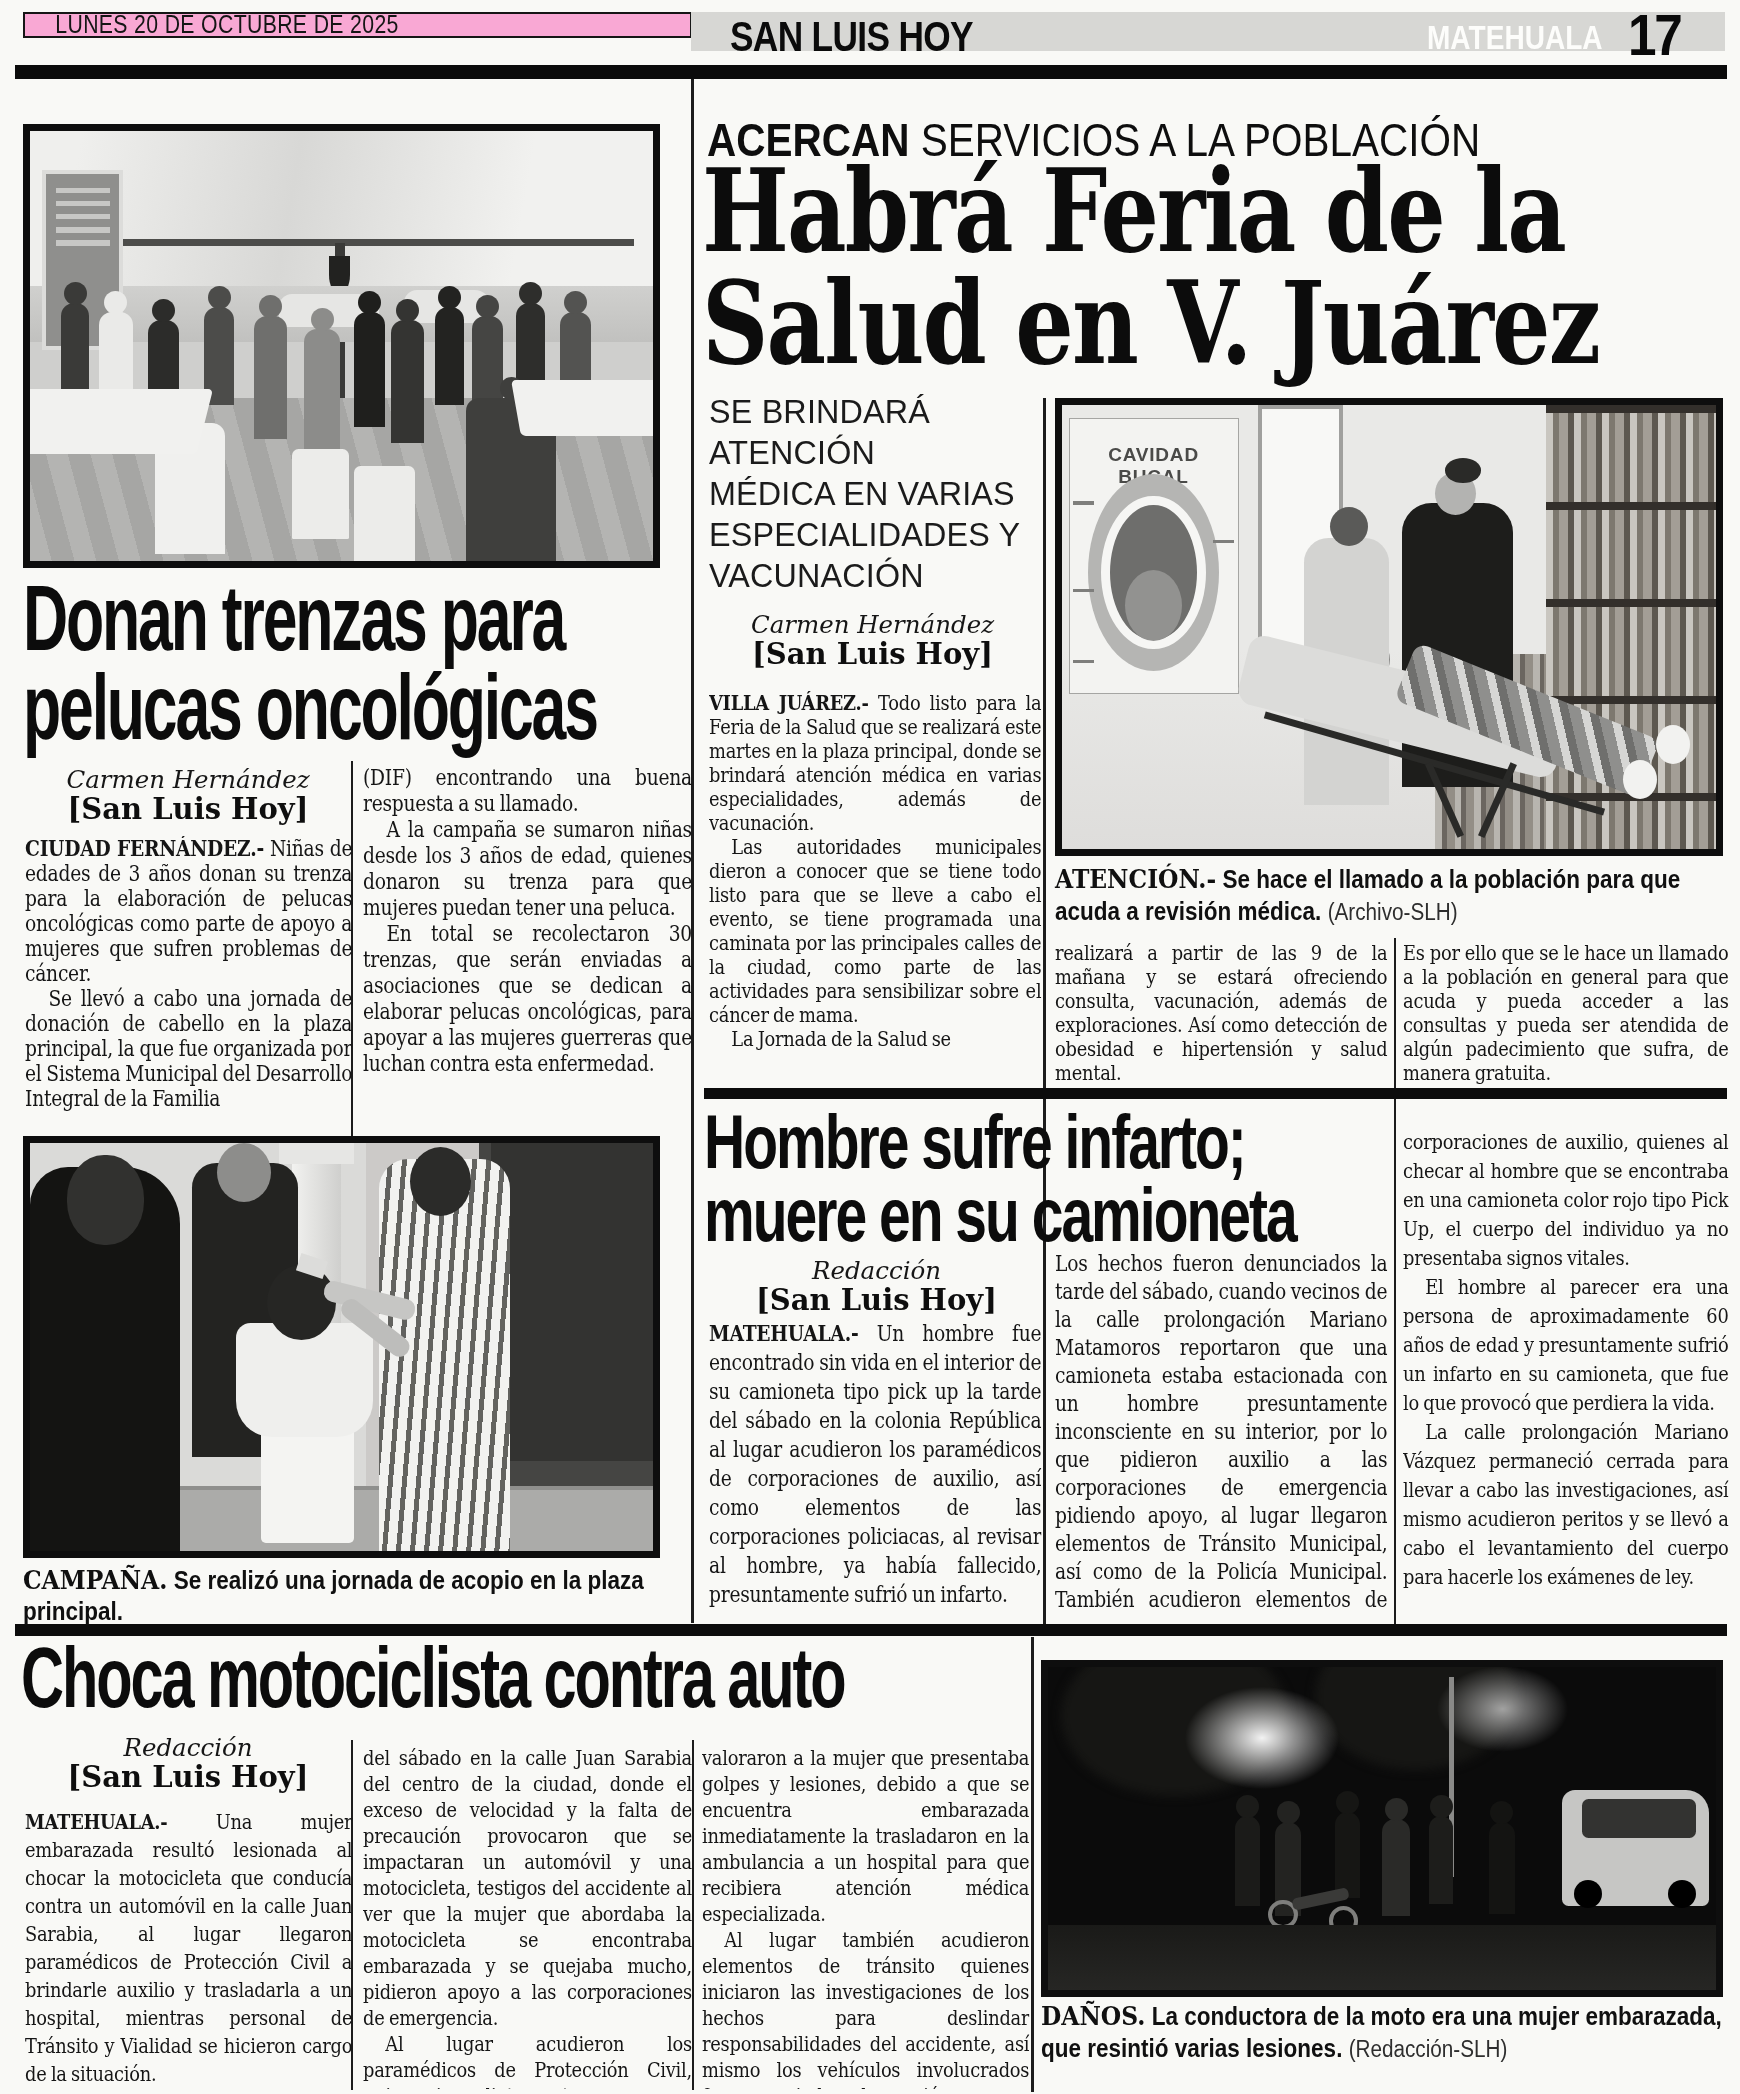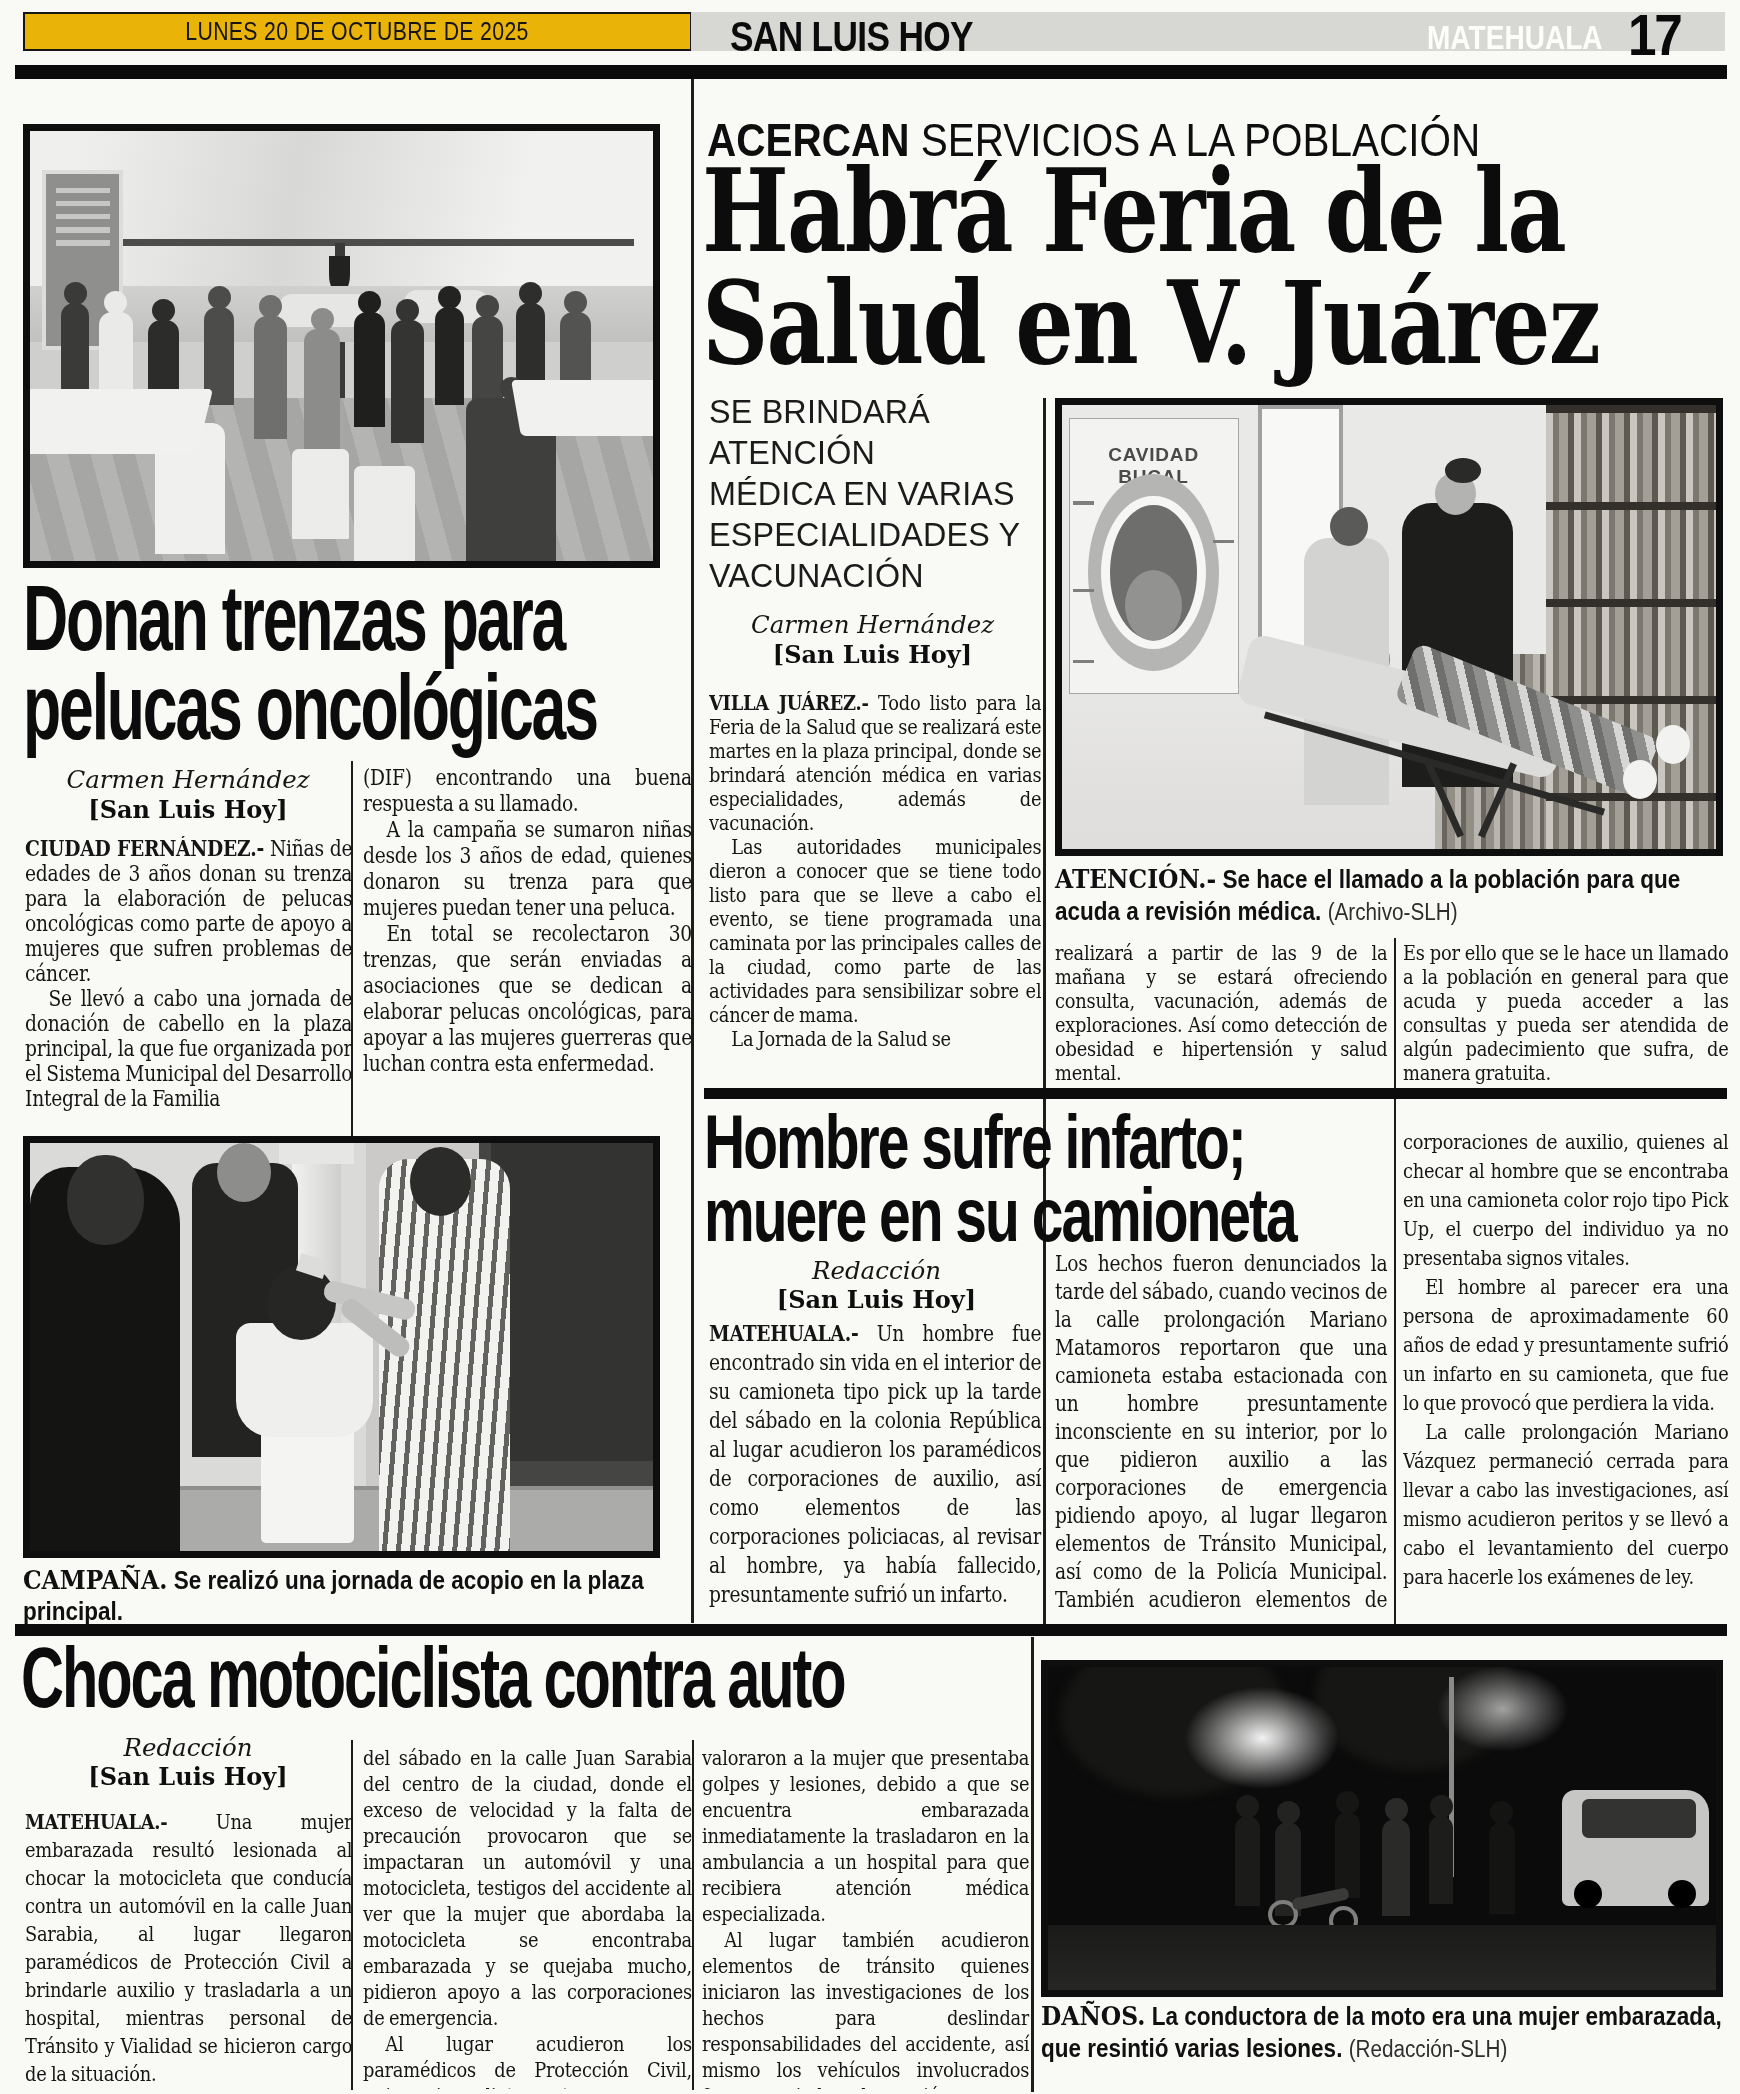--- a/index.html
+++ b/index.html
@@ -1,22 +1,22 @@
 <!DOCTYPE html>
 <html lang="es" style="font-size:13px"><head>
 <meta charset="utf-8">
 <style>
   *{box-sizing:border-box}
   html,body{margin:0;padding:0;background:#e6e6e3}
   .page{position:relative;width:1741px;height:2095px;background:#f9f9f6;overflow:hidden;
         font-family:"Liberation Sans",sans-serif;color:#111}
 
   
-  .datebox{position:absolute;left:23px;top:11.5px;width:669px;height:39px;border:2.5px solid #161616;
-           background:#eab308;display:flex;align-items:center;justify-content:center}
+  .datebox{position:absolute;left:23px;top:11.5px;width:669px;height:26px;border:2.5px solid #161616;
+           background:#f9a8d4;display:flex;align-items:center;}
   .datetext{font-size:25px;letter-spacing:0.4px;transform:scaleX(.85);white-space:nowrap;color:#151515}
   .graybar{position:absolute;left:691px;top:11.5px;width:1034px;height:39px;background:#d7d7d4}
   .masthead{position:absolute;left:730px;top:12.3px;font-size:43px;font-weight:bold;letter-spacing:-0.8px;
             transform:scaleX(.82);transform-origin:0 0;white-space:nowrap;color:#0b0b0b}
   .section{position:absolute;left:1427px;top:19px;font-size:33px;font-weight:bold;color:#fdfdfb;
            transform:scaleX(.85);transform-origin:0 0;white-space:nowrap}
   .pagenum{position:absolute;left:1628px;top:1.6px;font-size:57px;font-weight:bold;letter-spacing:-2.5px;
            color:#0a0a0a;transform:scaleX(.9);transform-origin:0 0}
   .blackbar{position:absolute;left:14.7px;top:65px;width:1712px;height:14px;background:#0b0b0b}
 
@@ -33,21 +33,21 @@
   .kicker{position:absolute;font-size:46px;color:#0e0e0e;white-space:nowrap;transform:scaleX(.88);
           transform-origin:0 0}
   .kicker b{font-weight:bold}
   .subhead{position:absolute;font-size:34px;line-height:41px;color:#1b1b1b;letter-spacing:0.2px;
            transform:scaleX(.95);transform-origin:0 0}
   .subhead span{display:block}
 
   
   .byline{position:absolute;text-align:center}
   .by-name{display:block;font-family:"DejaVu Serif",serif;font-style:italic;font-size:24.5px;line-height:31px;color:#161616}
-  .by-credit{display:block;font-family:"DejaVu Serif",serif;font-weight:bold;font-size:24px;line-height:29.5px;color:#0e0e0e}
+  .by-credit{display:block;font-family:"DejaVu Serif",serif;font-weight:bold;font-size:29px;line-height:29.5px;color:#0e0e0e}
 
   
   .body{position:absolute;font-family:"DejaVu Serif",serif;color:#151515;text-align:justify;
         letter-spacing:-0.3px;word-spacing:-1.2px;overflow:hidden;transform:scaleX(.85);transform-origin:0 0}
   .body p{margin:0;padding:0}
   .body p.ind{text-indent:1.25em}
   .body .lead{font-weight:bold}
 
   
   .caption{position:absolute;font-weight:bold;font-size:25px;line-height:32px;color:#101010;

